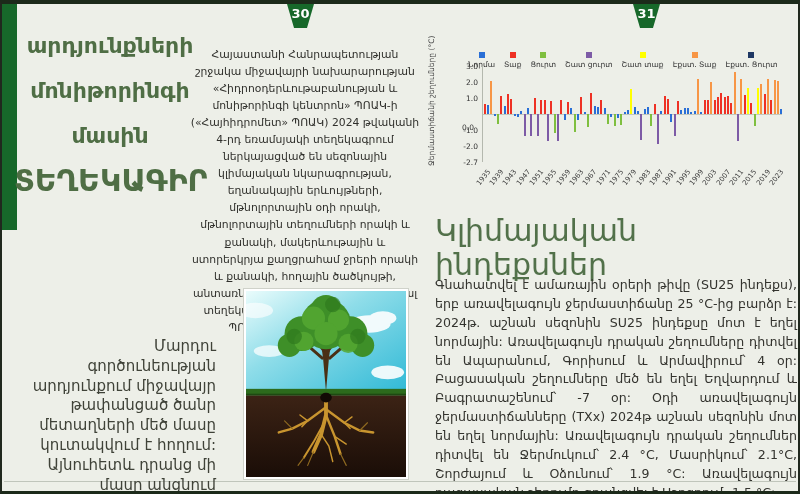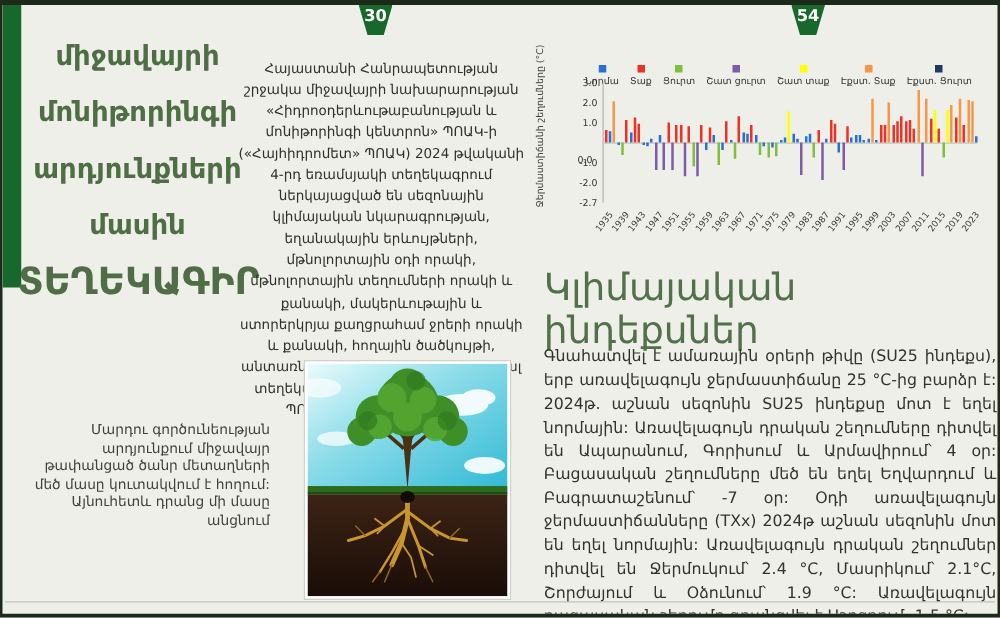--- a/index.html
+++ b/index.html
@@ -26,21 +26,21 @@
     position:absolute;left:12px;top:30px;width:192px;
     text-align:center;color:#4f6e45;font-weight:bold;font-size:22px;
   }
   .title-line{margin-bottom:22px;line-height:23px;}
   .left-body{
     position:absolute;left:186px;top:42px;width:234px;
     font-size:10.8px;line-height:1.58;color:#2f2f2b;text-align:center;
   }
   .left-caption{
     position:absolute;left:22px;top:333px;width:192px;
-    font-size:11px;line-height:1.32;color:#3f4238;text-align:right;
+    font-size:15px;line-height:1.32;color:#3f4238;text-align:right;
   }
   .photo-frame{
     position:absolute;left:241px;top:284px;width:166px;height:192px;
     background:#fff;border:1px solid #cfd2ca;padding:2px;
   }
   .photo-frame svg{display:block;width:100%;height:100%;}
 
   
   .chart-wrap{position:absolute;left:438px;top:44px;width:358px;height:152px;}
   .legend-row{
@@ -79,28 +79,27 @@
 </head>
 <body>
 
 <div id="spread">
 
   <div class="side-bar"></div>
   <div class="page-tab" id="tab-left">
     <span>30</span>
   </div>
   <div class="page-tab" id="tab-right">
-    <span>54</span>
+    <span>31</span>
   </div>
   <div class="bottom-rule"></div>
 
   <div class="report-title" id="report-title">
-      <div class="title-line">միջավայրի</div>
+      <div class="title-line">արդյունքների</div>
       <div class="title-line">մոնիթորինգի</div>
-      <div class="title-line">արդյունքների</div>
       <div class="title-line">մասին</div>
       <div class="title-line" style="font-size: 30px;">ՏԵՂԵԿԱԳԻՐ</div>
     </div>
 
   <div class="left-body">Հայաստանի Հանրապետության շրջակա միջավայրի նախարարության «Հիդրոօդերևութաբանության և մոնիթորինգի կենտրոն» ՊՈԱԿ-ի («Հայհիդրոմետ» ՊՈԱԿ) 2024 թվականի 4-րդ եռամսյակի տեղեկագրում ներկայացված են սեզոնային կլիմայական նկարագրության, եղանակային երևույթների, մթնոլորտային օդի որակի, մթնոլորտային տեղումների որակի և քանակի, մակերևութային և ստորերկրյա քաղցրահամ ջրերի որակի և քանակի, հողային ծածկույթի, անտառների մոնիթորինգի վերաբերյալ տեղեկատվություն «Հայհիդրոմետ» ՊՈԱԿ-ի աշխատանքային :</div>
 
   <div class="left-caption">Մարդու գործունեության արդյունքում միջավայր թափանցած ծանր մետաղների մեծ մասը կուտակվում է հողում: Այնուհետև դրանց մի մասը անցնում</div>
 
   <div class="photo-frame">
     <svg viewBox="0 0 166 192" preserveAspectRatio="none">

